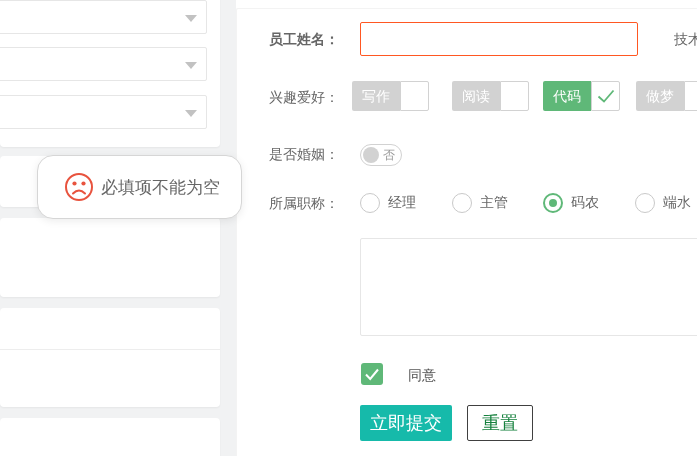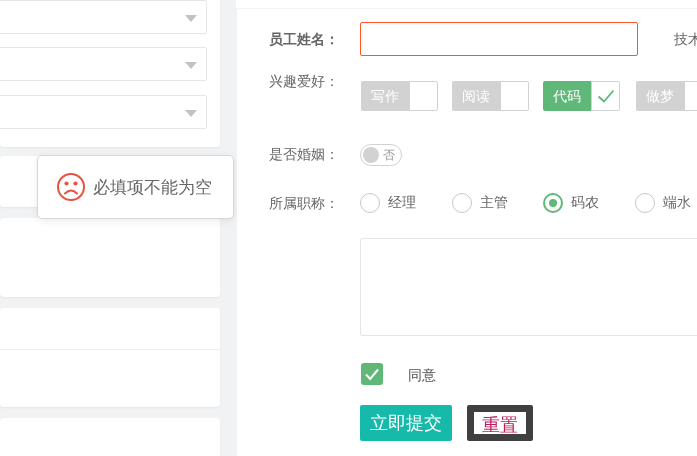--- a/index.html
+++ b/index.html
@@ -19,48 +19,48 @@
   .card-divider{position:absolute;left:0;top:349px;width:220px;height:1px;background:#ededed;}
 
   .select{position:absolute;left:-60px;width:265px;height:32px;background:#fff;
           border:1px solid #e6e6e6;border-radius:2px;}
   .sel1{top:10px;} .sel2{top:57px;} .sel3{top:105px;}
   .chevron{position:absolute;right:9px;top:14px;width:0;height:0;
            border-left:6px solid transparent;border-right:6px solid transparent;
            border-top:7px solid #c2c2c2;}
 
   .tooltip{position:absolute;left:37px;top:155px;width:177px;height:62px;background:#fff;
-           border:1px solid #d6d6d6;border-radius:5px;box-shadow:0 2px 8px rgba(0,0,0,0.08);
-           display:flex;align-items:center;padding-left:18px;box-sizing:content-box;z-index:5;}
+           border:1px solid #d6d6d6;border-radius:16px;box-shadow:0 2px 8px rgba(0,0,0,0.08);
+           display:flex;align-items:center;padding-left:26px;box-sizing:content-box;z-index:5;}
   .tooltip .face{width:30px;height:30px;flex:0 0 30px;}
   .tooltip .msg{margin-left:7px;font-size:17px;color:#666;white-space:nowrap;}
 
   
   .panel{position:absolute;left:236px;top:8px;width:461px;height:448px;background:#fff;
          border-left:1px solid #f3f3f3;border-top:1px solid #f3f3f3;border-radius:2px;}
 
   .flabel{position:absolute;width:90px;text-align:left;color:#666;white-space:nowrap;}
   .lbl-name{left:269px;top:31px;font-weight:bold;}
-  .lbl-hobby{left:269px;top:73px;}
+  .lbl-hobby{left:269px;top:89px;}
   .lbl-marry{left:269px;top:146px;}
   .lbl-title{left:269px;top:195px;}
   .lbl-other{left:269px;top:247px;}
 
   .name-input{position:absolute;left:360px;top:22px;width:278px;height:34px;
               border:1px solid #ff5722;border-radius:2px;outline:none;padding:0 10px;
               font-size:14px;color:#333;box-sizing:border-box;background:#fff;}
   .tech-label{position:absolute;left:674px;top:31px;color:#666;white-space:nowrap;}
 
   .cbx{position:absolute;top:81px;display:flex;height:30px;cursor:pointer;}
   .cbx .t{padding:0 10px;line-height:30px;font-size:14px;color:#fff;background:#d2d2d2;
           border-radius:2px 0 0 2px;white-space:nowrap;}
   .cbx .sq{width:27px;height:28px;background:#fff;border:1px solid #d2d2d2;
            display:flex;align-items:center;justify-content:center;border-radius:0 2px 2px 0;}
   .cbx.checked .t{background:#5FB878;}
-  .cbx1{left:361px;align-items:center;} .cbx2{left:452px;} .cbx3{left:543px;} .cbx4{left:636px;}
+  .cbx1{left:352px;align-items:center;} .cbx2{left:452px;} .cbx3{left:543px;} .cbx4{left:636px;}
 
   .switch{position:absolute;left:360px;top:144px;width:40px;height:20px;background:#fff;
           border:1px solid #d2d2d2;border-radius:20px;cursor:pointer;}
   .switch .knob{position:absolute;left:2px;top:2px;width:16px;height:16px;border-radius:50%;
                 background:#d2d2d2;}
   .switch .txt{position:absolute;right:6px;top:50%;transform:translateY(-50%);
                font-size:12px;color:#999;}
 
   .radio{position:absolute;top:193px;display:flex;align-items:center;cursor:pointer;text-align:center;}
   .radio .ring{width:18px;height:18px;border:1px solid #c9c9c9;border-radius:50%;background:#fff;
@@ -75,21 +75,21 @@
                   box-sizing:border-box;padding:6px 10px;font-family:inherit;font-size:14px;}
 
   .agree{position:absolute;left:361px;top:363px;display:flex;align-items:center;cursor:pointer;}
   .agree .box{width:22px;height:22px;background:#5FB878;border-radius:3px;
               display:flex;align-items:center;justify-content:center;}
   .agree .al{margin-left:25px;margin-top:3px;color:#555;white-space:nowrap;}
 
   .btn{position:absolute;top:405px;height:36px;border-radius:2px;font-size:18px;
        font-family:inherit;cursor:pointer;}
   .btn-submit{left:360px;width:92px;background:#16baaa;border:none;color:#fff;}
-  .btn-reset{left:467px;width:66px;background:#fff;border:7px solid #404040;color:#be185d;}
+  .btn-reset{left:467px;width:66px;background:#fff;border:1px solid #404040;color:#15803d;}
 </style>
 </head>
 <body>
 
 <div class="stage">
 
   <div class="backdrop"></div>
 
   <div class="card card1">
     <div class="select sel1">

